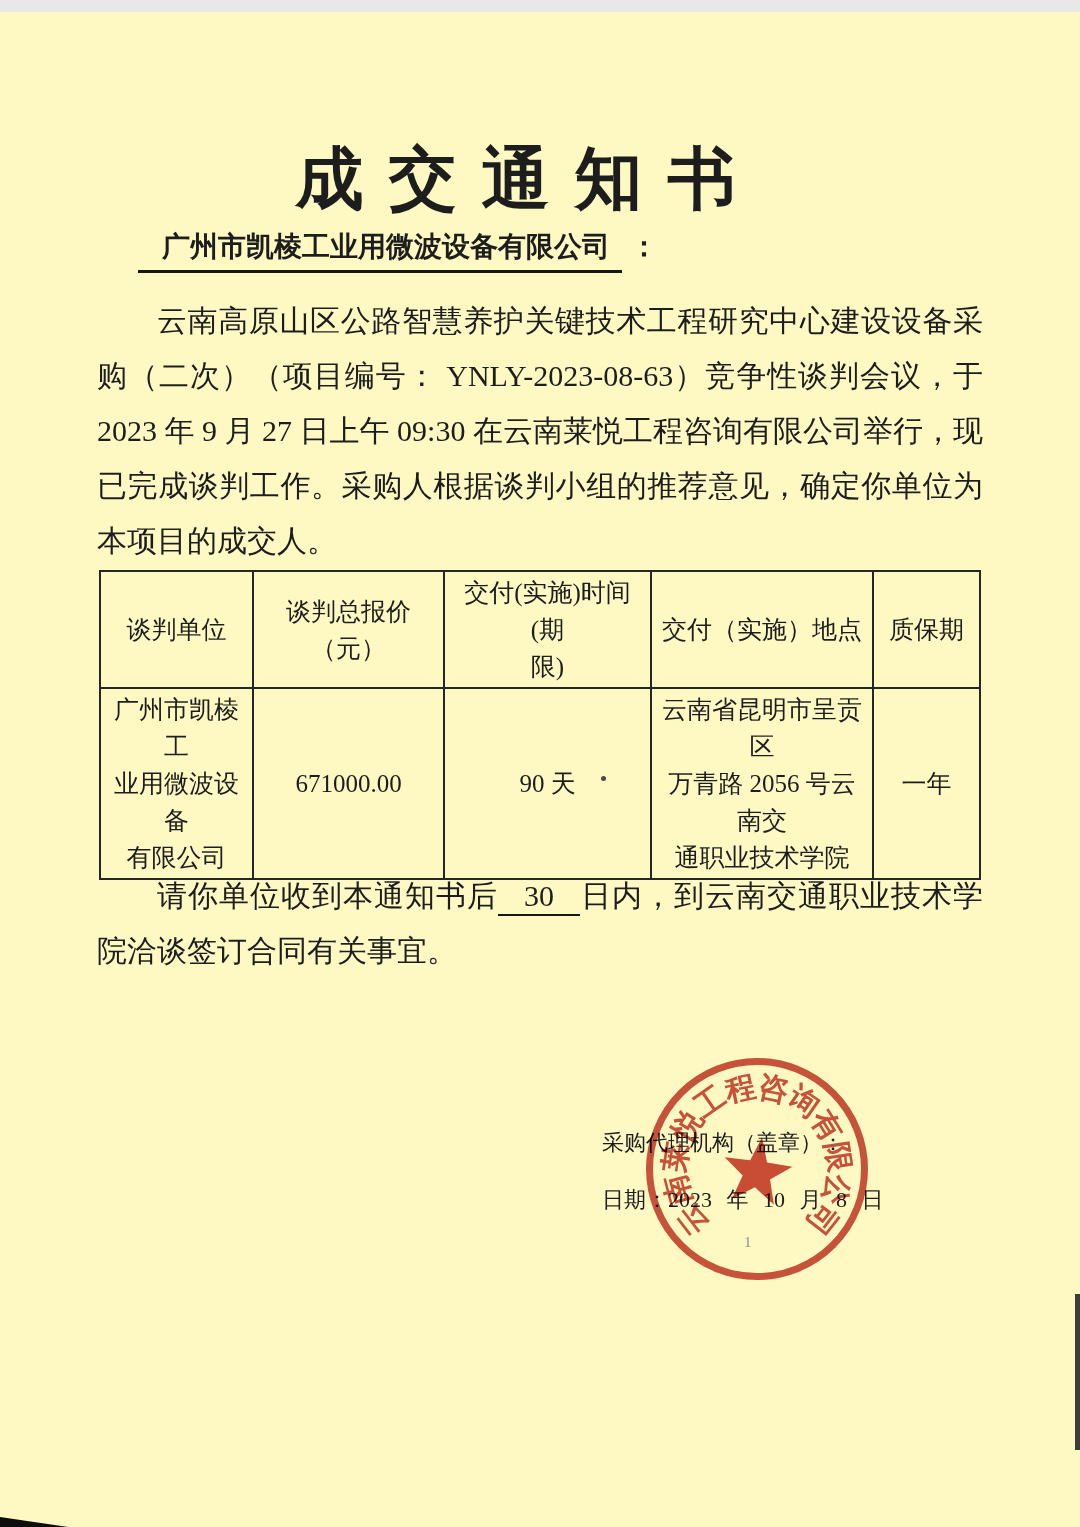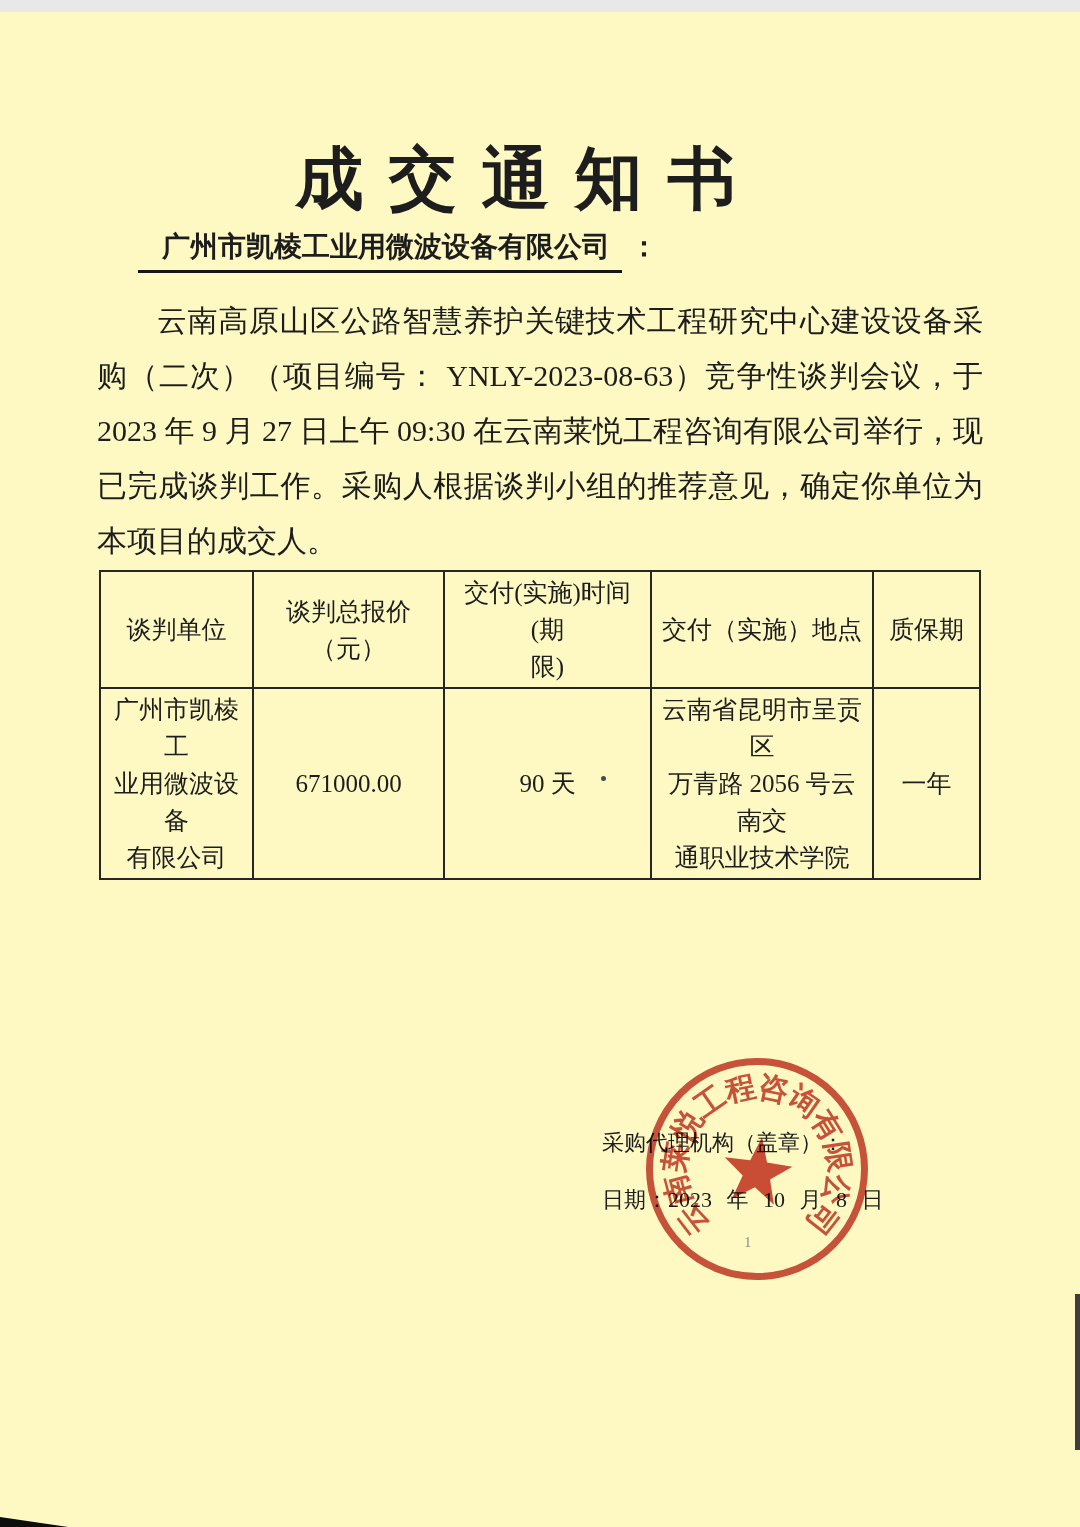--- a/index.html
+++ b/index.html
@@ -104,20 +104,21 @@
         <td>671000.00</td>
         <td>90 天</td>
         <td>云南省昆明市呈贡区
 万青路 2056 号云南交
 通职业技术学院</td>
         <td>一年</td>
       </tr>
     </tbody>
   </table>
 
+  <p class="para closing"><span>请你单位收到本通知书后</span><span class="days">30</span><span>日内，到云南交通职业技术学院洽谈签订合同有关事宜。</span></p>
 
   <div class="signature">
     <p>采购代理机构（盖章）：</p>
     <p class="date">日期：2023 年 10 月 8 日</p>
   </div>
 
   <div class="stamp">
     <div class="stamp-ring"></div>
     <div class="stamp-arc">
         <span class="arc-char" style="transform: rotate(-128deg) translateY(-82px);">云</span>

